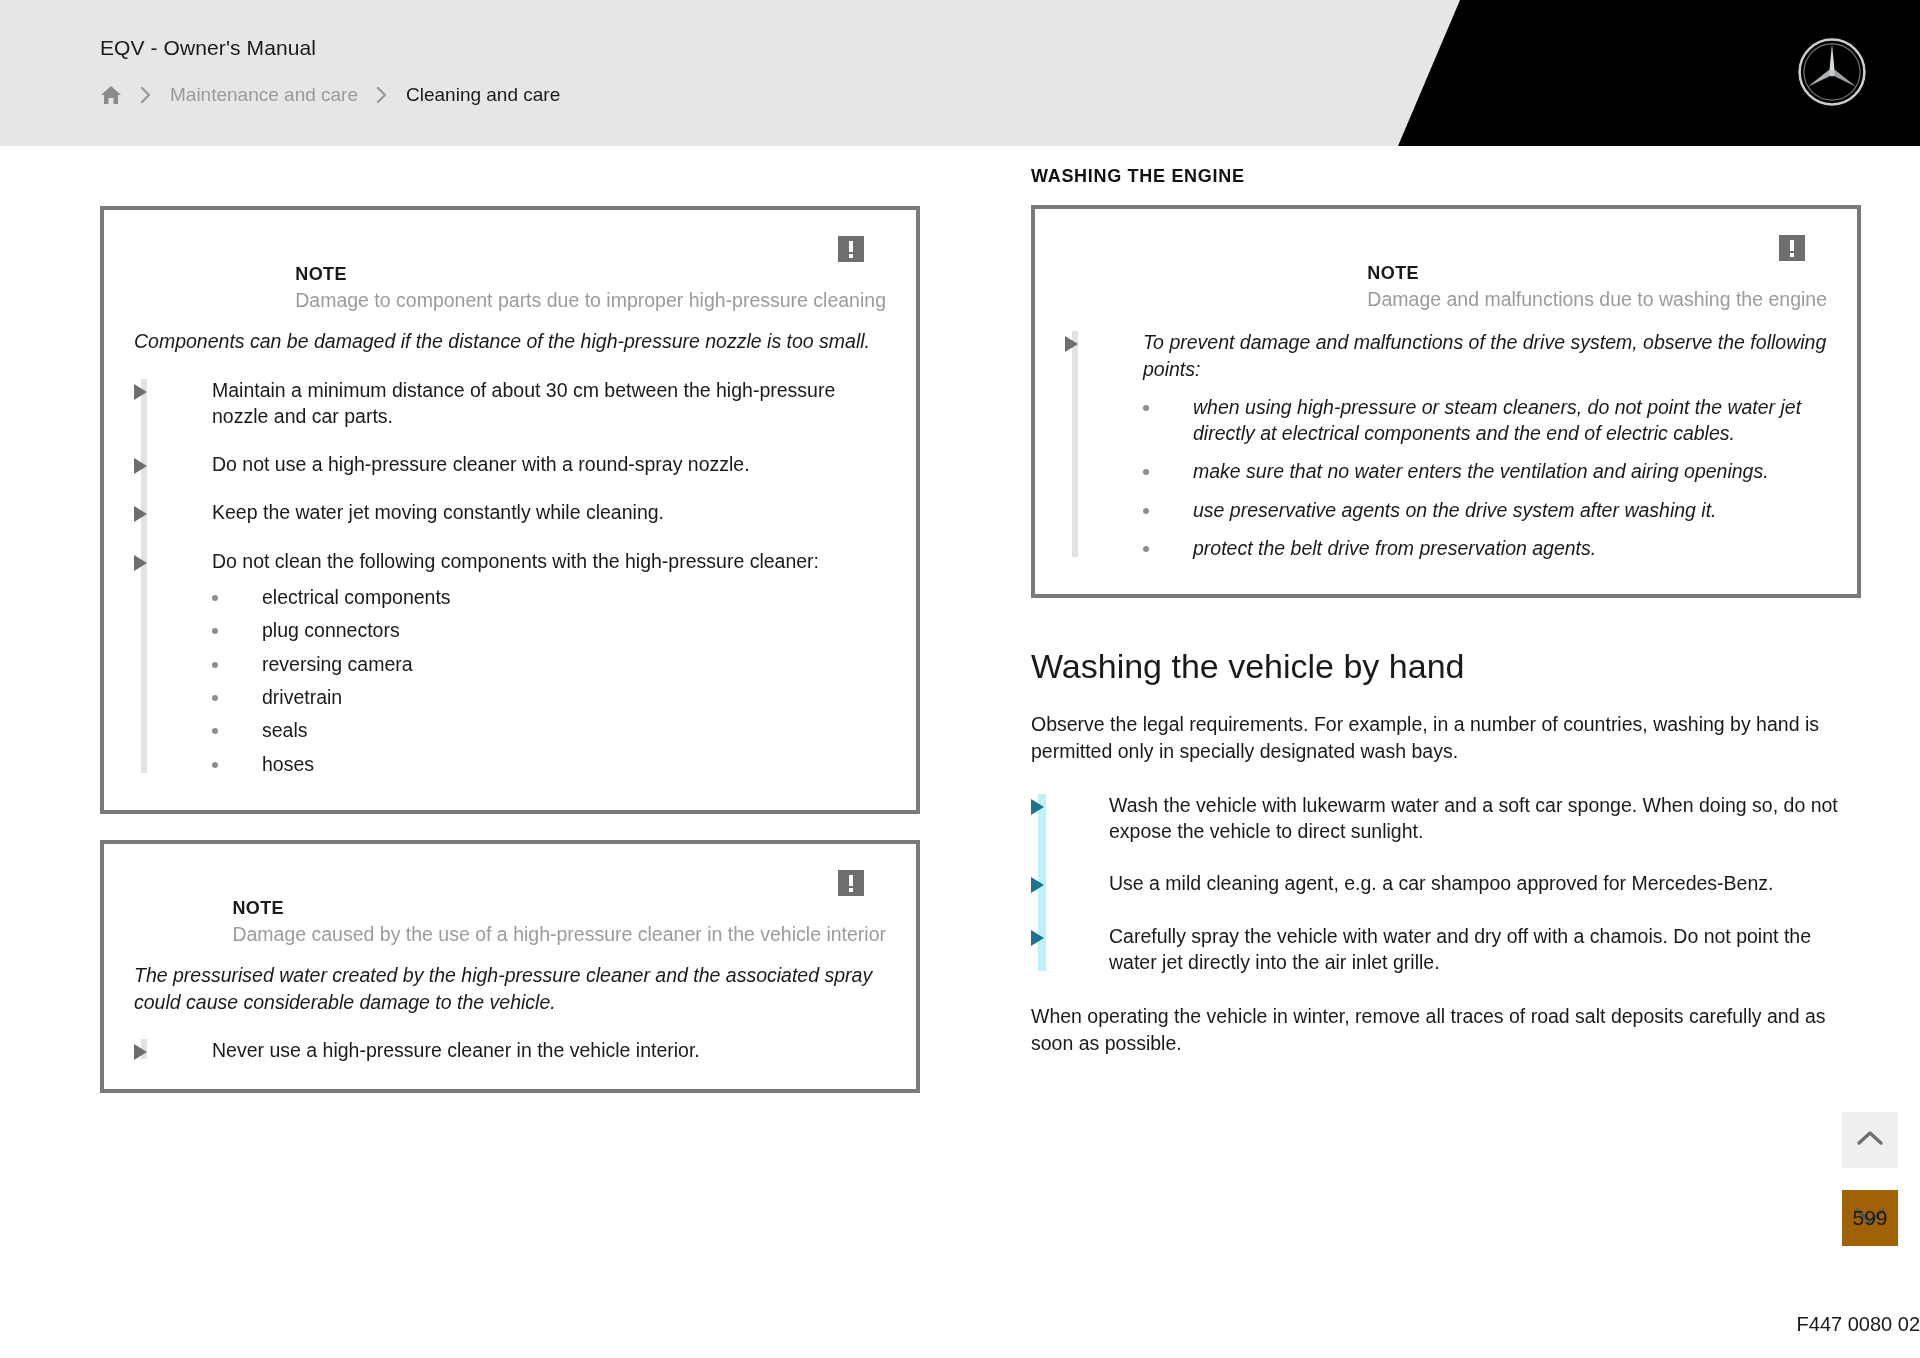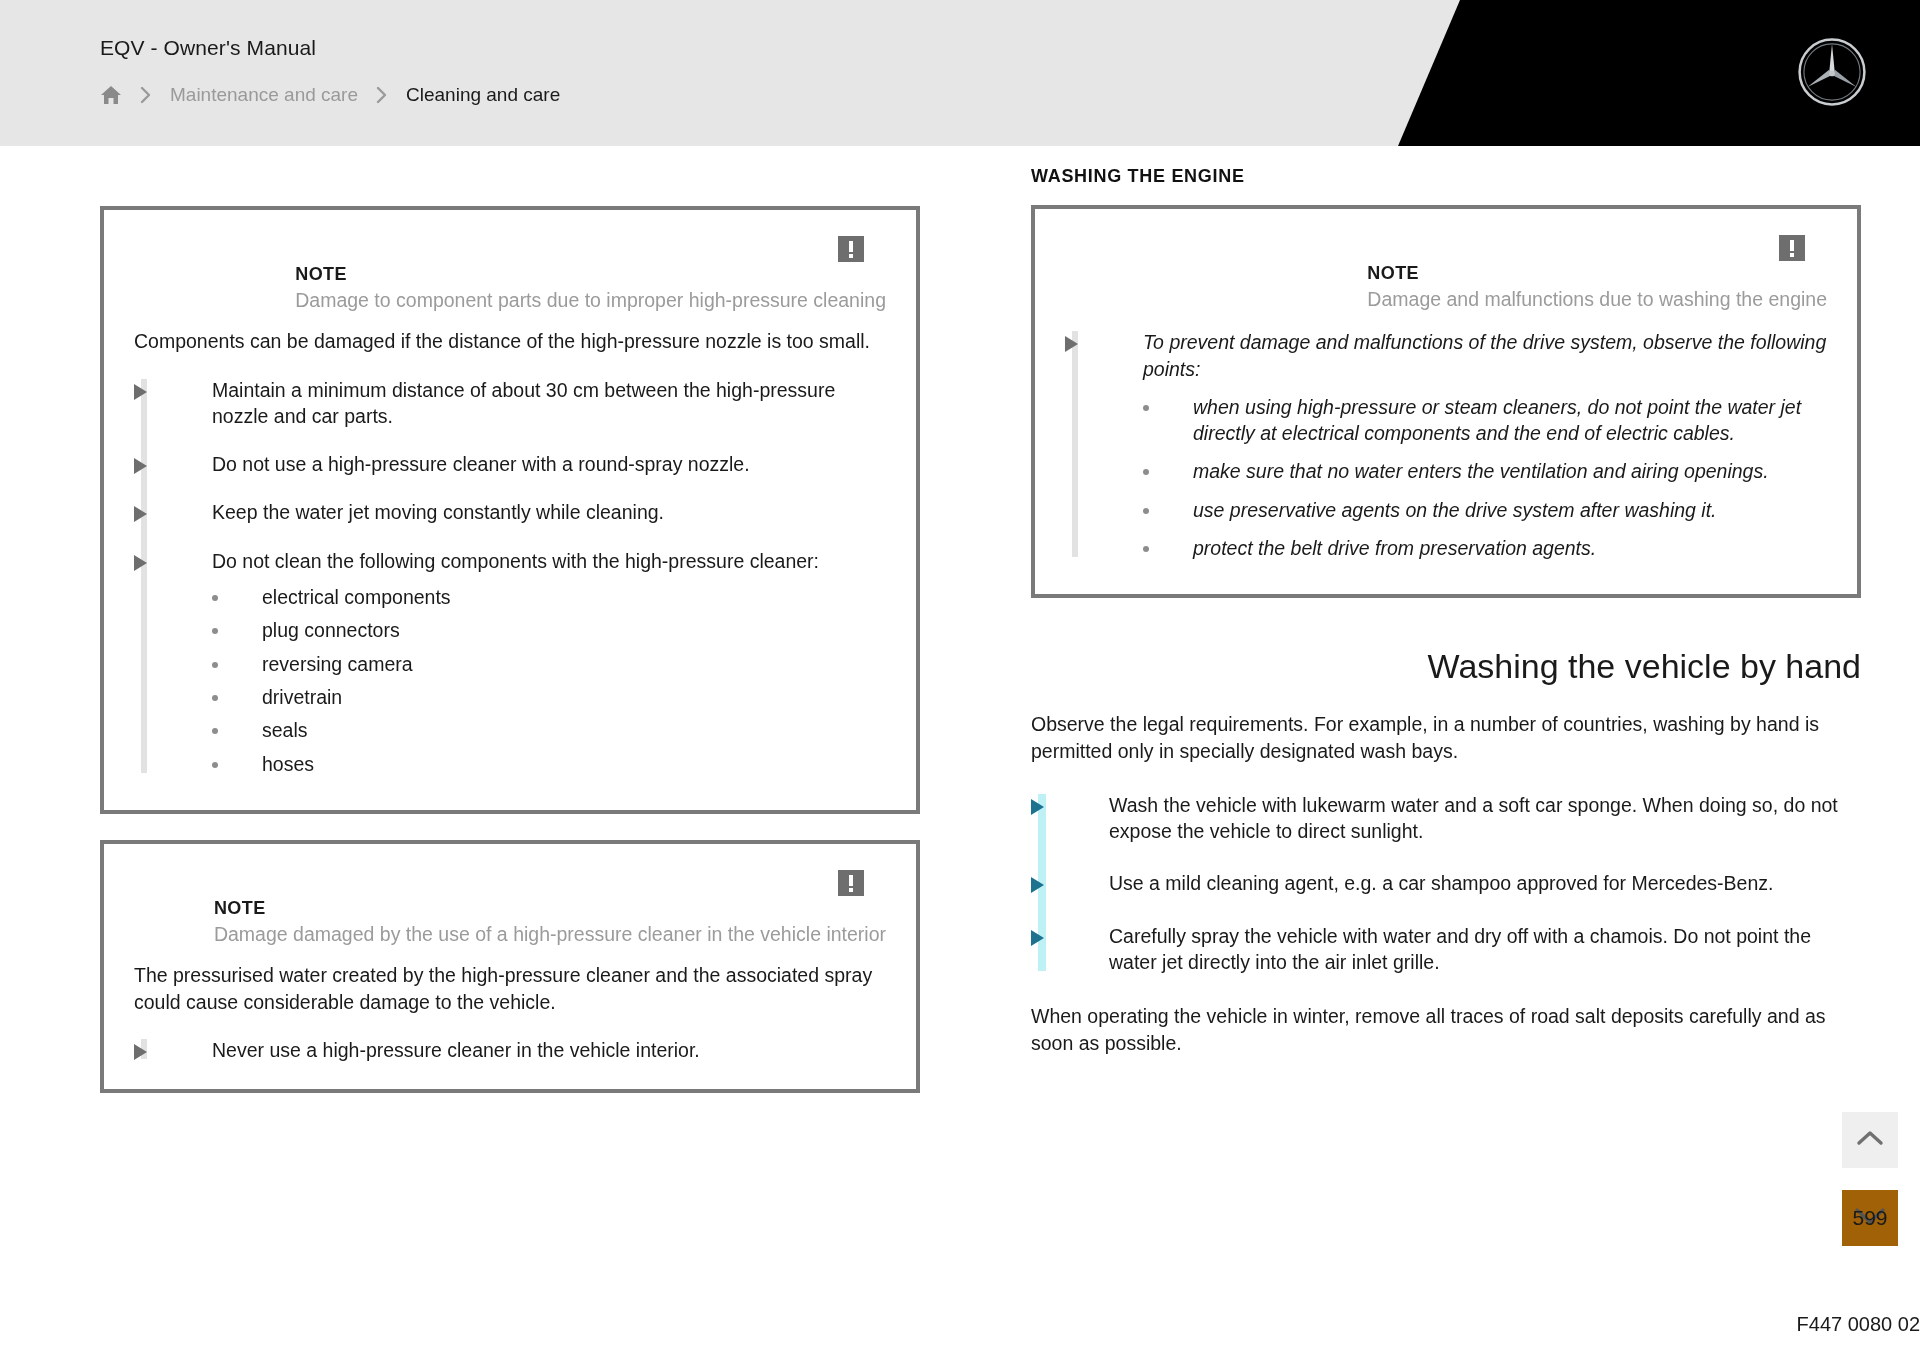--- a/index.html
+++ b/index.html
@@ -144,20 +144,21 @@
     font-size: 19.5px;
     color: #9b9b9b;
     line-height: 1.33;
     margin-top: 2px;
   }
   .note-para {
     font-size: 19.5px;
     line-height: 1.35;
     color: #1a1a1a;
     margin: 0 0 6px 0;
+    font-style: italic;
   }
 
   
   .action-list {
     position: relative;
     margin-top: 22px;
   }
   .action-list.gray::before {
     content: "";
     position: absolute;
@@ -223,21 +224,20 @@
     letter-spacing: .7px;
     color: #111111;
     margin-bottom: 18px;
   }
   .h1 {
     font-size: 34px;
     font-weight: normal;
     color: #1a1a1a;
     margin: 48px 0 24px 0;
     line-height: 1.2;
-    text-align: right;
   }
   .body-para {
     font-size: 19.5px;
     line-height: 1.35;
     color: #1a1a1a;
     margin: 0 0 22px 0;
   }
 
   
   .footer-code {
@@ -365,21 +365,21 @@
           </ul>
         </div>
       </div>
     </div>
 
     <div class="note-box" style="margin-top:24px;">
       <div class="note-head">
         <span class="note-icon"></span>
         <span class="note-head-text">
           <div class="note-title">NOTE</div>
-          <div class="note-subtitle">Damage damaged by the use of a high-pressure cleaner in the vehicle interior</div>
+          <div class="note-subtitle">Damage caused by the use of a high-pressure cleaner in the vehicle interior</div>
         </span>
       </div>
       <p class="note-para">The pressurised water created by the high-pressure cleaner and the associated spray could cause considerable damage to the vehicle.</p>
 
       <div class="action-list gray">
         <div class="action-item">
           <span class="tri"></span>
           <span>Never use a high-pressure cleaner in the vehicle interior.</span>
         </div>
       </div>

